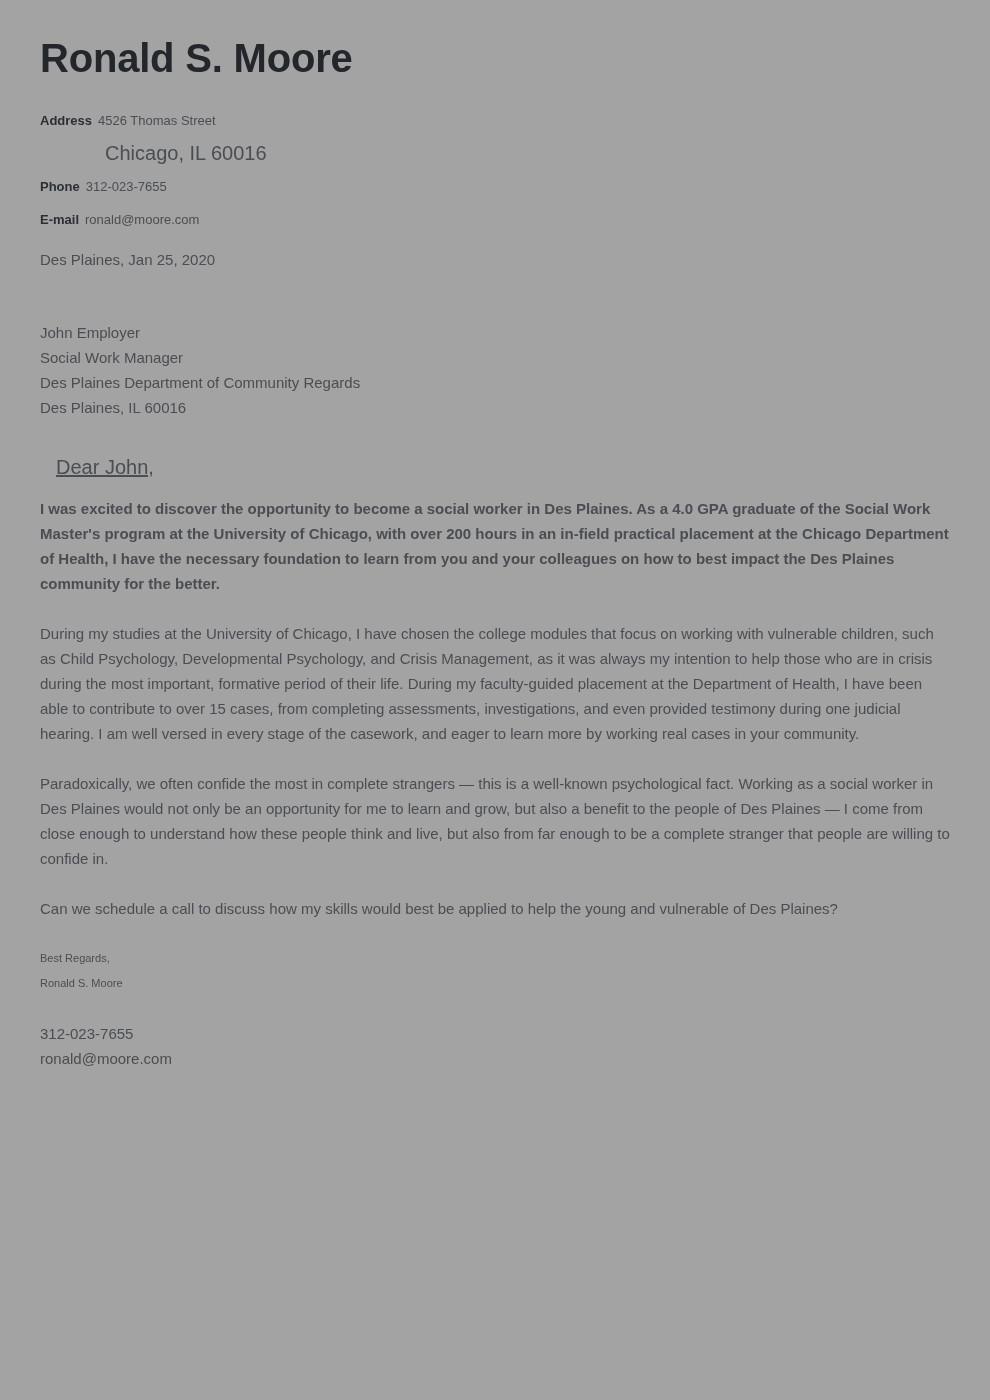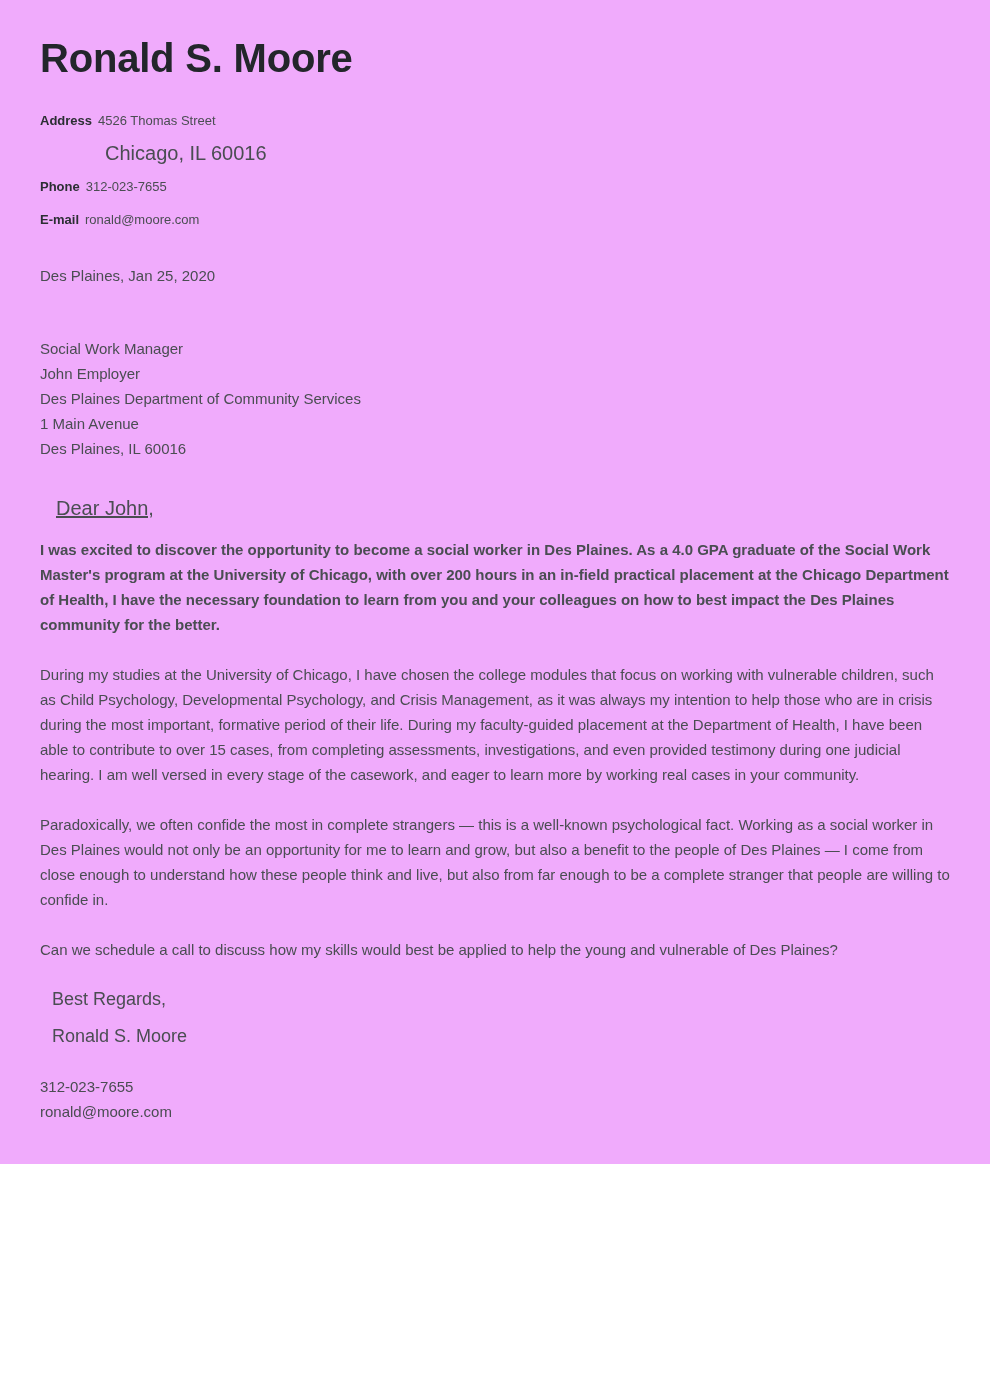--- a/index.html
+++ b/index.html
@@ -11,22 +11,22 @@
   body {
     width: 990px;
     height: 1400px;
     font-family: "Liberation Sans", sans-serif;
     color: #4a4d52;
     -webkit-font-smoothing: antialiased;
   }
   .page {
     position: relative;
     width: 990px;
-    height: 1164px;
-    background: #f0abfc;
+    height: 1400px;
+    background: #a3a3a3;
     box-sizing: border-box;
     padding: 0 40px;
     overflow: hidden;
   }
 
   
   .letter-header {
     padding-top: 34px;
   }
   .candidate-name {
@@ -63,21 +63,21 @@
     line-height: 25px;
     color: #4a4d52;
     margin-bottom: 8px;
     padding-left: 65px;
   }
 
   
   .date-line {
     font-size: 15px;
     line-height: 25px;
-    margin-top: 31px;
+    margin-top: 15px;
     margin-bottom: 0;
   }
 
   
   .recipient-block {
     margin-top: 48px;
   }
   .recipient-line {
     font-size: 15px;
     line-height: 25px;
@@ -101,23 +101,23 @@
     margin: 0 0 25px 0;
     text-align: left;
   }
   .body-paragraph.first { margin-top: 0; font-weight: bold; }
 
   
   .signature-block {
     margin-top: 25px;
   }
   .signature-line {
-    font-size: 18px;
+    font-size: 11px;
     line-height: 25px;
-    margin: 12px;
+    margin: 0;
   }
   .signoff-contact {
     margin-top: 25px;
   }
   .signoff-line {
     font-size: 15px;
     line-height: 25px;
     margin: 0;
   }
 </style>
@@ -143,24 +143,23 @@
 
     <div class="contact-row">
       <span class="contact-label">E-mail</span><span class="contact-value">ronald@moore.com</span>
     </div>
 
   </div>
 
   <div class="date-line">Des Plaines, Jan 25, 2020</div>
 
   <div class="recipient-block">
+    <div class="recipient-line">John Employer</div>
     <div class="recipient-line">Social Work Manager</div>
-    <div class="recipient-line">John Employer</div>
-    <div class="recipient-line">Des Plaines Department of Community Services</div>
-    <div class="recipient-line">1 Main Avenue</div>
+    <div class="recipient-line">Des Plaines Department of Community Regards</div>
     <div class="recipient-line">Des Plaines, IL 60016</div>
   </div>
 
   <div class="letter-body">
 
     <p class="salutation">Dear John,</p>
 
     <p class="body-paragraph first">I was excited to discover the opportunity to become a social worker in Des Plaines. As a 4.0 GPA graduate of the Social Work Master's program at the University of Chicago, with over 200 hours in an in-field practical placement at the Chicago Department of Health, I have the necessary foundation to learn from you and your colleagues on how to best impact the Des Plaines community for the better.</p>
 
     <p class="body-paragraph">During my studies at the University of Chicago, I have chosen the college modules that focus on working with vulnerable children, such as Child Psychology, Developmental Psychology, and Crisis Management, as it was always my intention to help those who are in crisis during the most important, formative period of their life. During my faculty-guided placement at the Department of Health, I have been able to contribute to over 15 cases, from completing assessments, investigations, and even provided testimony during one judicial hearing. I am well versed in every stage of the casework, and eager to learn more by working real cases in your community.</p>

